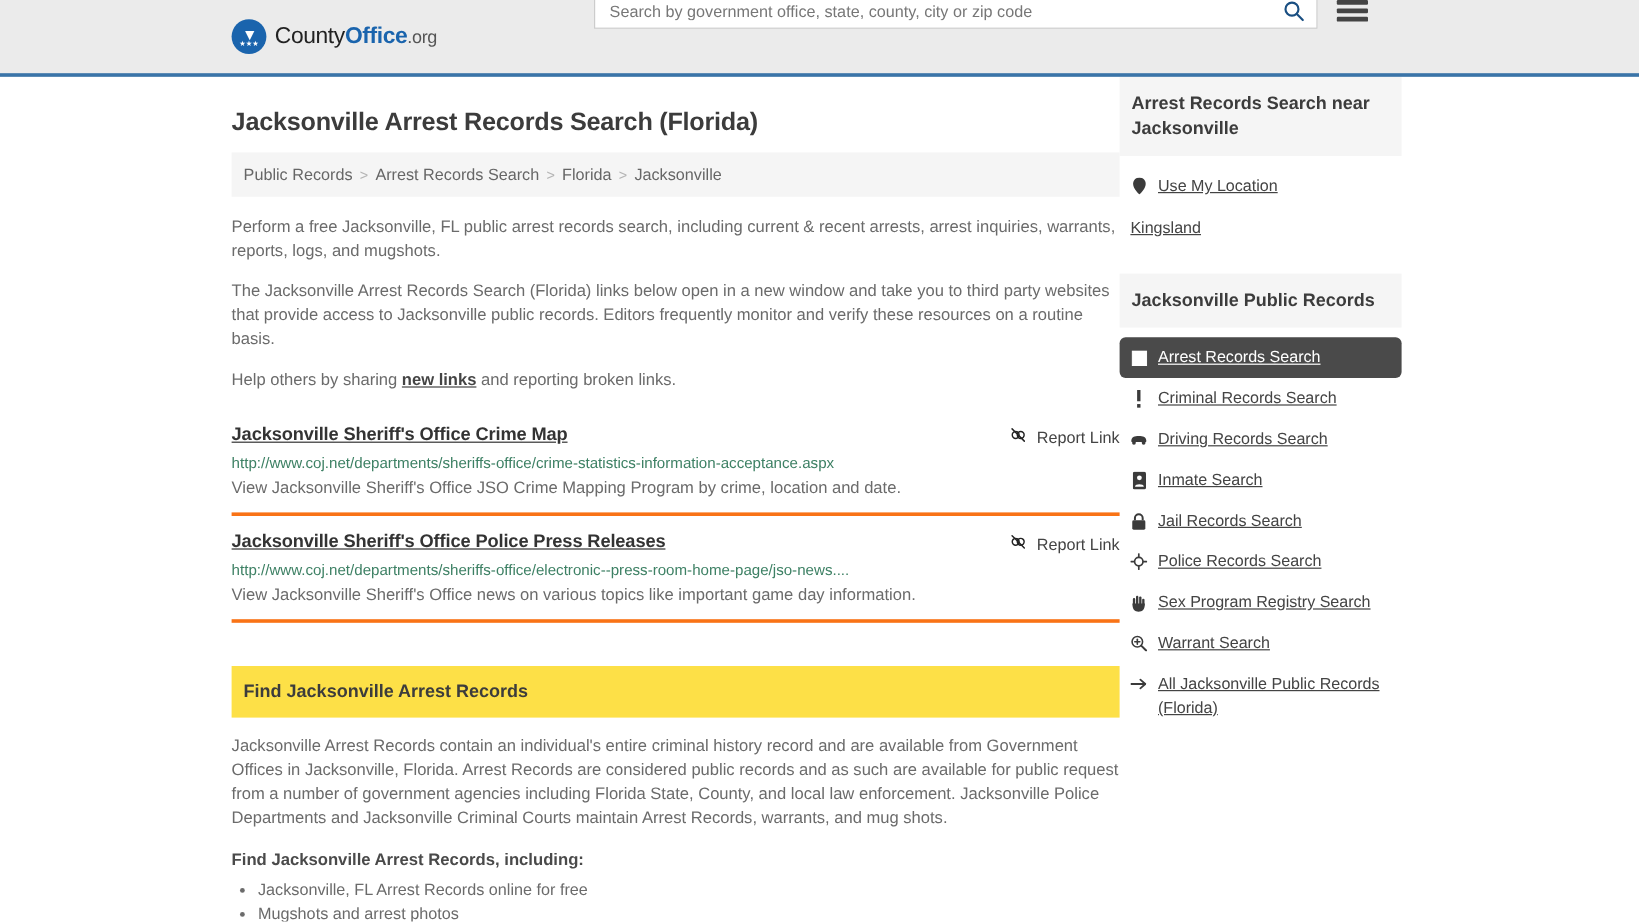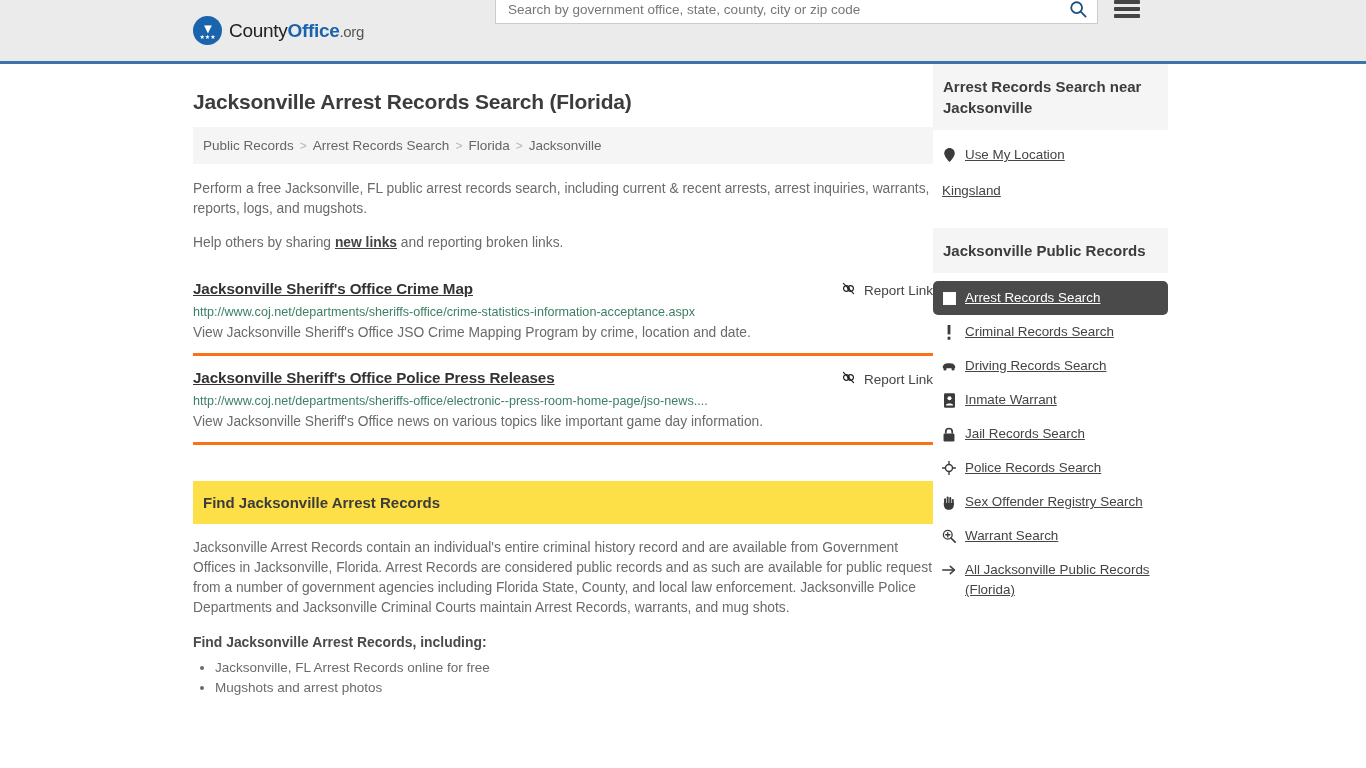--- a/index.html
+++ b/index.html
@@ -299,20 +299,21 @@
       <span class="sep">&gt;</span>
       <a href="#">Arrest Records Search</a>
       <span class="sep">&gt;</span>
       <a href="#">Florida</a>
       <span class="sep">&gt;</span>
       <a href="#">Jacksonville</a>
     </div>
 
     <div class="intro">
       <p>Perform a free Jacksonville, FL public arrest records search, including current &amp; recent arrests, arrest inquiries, warrants, reports, logs, and mugshots.</p>
+      <p>The Jacksonville Arrest Records Search (Florida) links below open in a new window and take you to third party websites that provide access to Jacksonville public records. Editors frequently monitor and verify these resources on a routine basis.</p>
       <p><span>Help others by sharing </span><a href="#">new links</a><span> and reporting broken links.</span></p>
     </div>
 
     <div class="result">
       <div class="result-head">
         <a href="#" class="result-title">Jacksonville Sheriff's Office Crime Map</a>
         <a href="#" class="report-link">
           <span>
             <svg width="15" height="15" viewBox="0 0 20 20" fill="none" stroke="#222" stroke-width="1.6" stroke-linecap="round">
               <path d="M3.2 3.2 L16.8 16.8"></path>
@@ -411,21 +412,21 @@
         </li>
 
         <li class="side-item">
           <span class="side-icon">
             <svg width="11" height="15" viewBox="0 0 12 16" fill="#3b3b3b">
               <rect x="0" y="0" width="12" height="16" rx="1.5"></rect>
               <circle cx="6" cy="5.5" r="2.2" fill="#ffffff"></circle>
               <path d="M2 13.5 C2 10.6 10 10.6 10 13.5 Z" fill="#ffffff"></path>
             </svg>
           </span>
-          <a href="#">Inmate Warrant</a>
+          <a href="#">Inmate Search</a>
         </li>
 
         <li class="side-item">
           <span class="side-icon">
             <svg width="12" height="15" viewBox="0 0 13 16" fill="#3b3b3b">
               <path d="M3 7 V5 a3.5 3.5 0 0 1 7 0 V7" fill="none" stroke="#3b3b3b" stroke-width="1.8"></path>
               <rect x="0.6" y="7" width="11.8" height="8.5" rx="1.3"></rect>
             </svg>
           </span>
           <a href="#">Jail Records Search</a>
@@ -447,21 +448,21 @@
         <li class="side-item">
           <span class="side-icon">
             <svg width="14" height="15" viewBox="0 0 15 16" fill="#3b3b3b">
               <rect x="2.2" y="3.5" width="2.1" height="7" rx="1"></rect>
               <rect x="5.0" y="1.6" width="2.1" height="9" rx="1"></rect>
               <rect x="7.8" y="2.2" width="2.1" height="8.4" rx="1"></rect>
               <rect x="10.5" y="4.2" width="2.1" height="6.4" rx="1"></rect>
               <path d="M1.8 8.5 C1.8 14.2 4 15.8 7.3 15.8 C10.6 15.8 12.9 14.2 12.9 8.5 Z"></path>
             </svg>
           </span>
-          <a href="#">Sex Offender Registry Search</a>
+          <a href="#">Sex Program Registry Search</a>
         </li>
 
         <li class="side-item">
           <span class="side-icon">
             <svg width="14" height="14" viewBox="0 0 16 16" fill="none" stroke="#3b3b3b" stroke-width="1.5">
               <circle cx="6.6" cy="6.6" r="5"></circle>
               <line x1="10.3" y1="10.3" x2="15" y2="15" stroke-linecap="round" stroke-width="1.9"></line>
               <line x1="4.2" y1="6.6" x2="9" y2="6.6" stroke-linecap="round"></line>
               <line x1="6.6" y1="4.2" x2="6.6" y2="9" stroke-linecap="round"></line>
             </svg>

